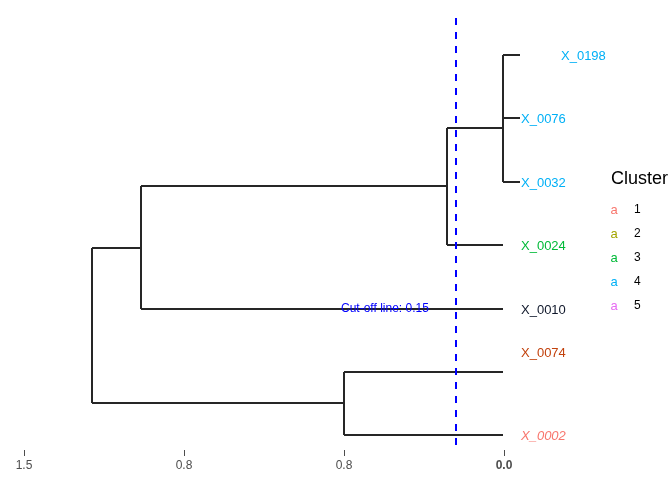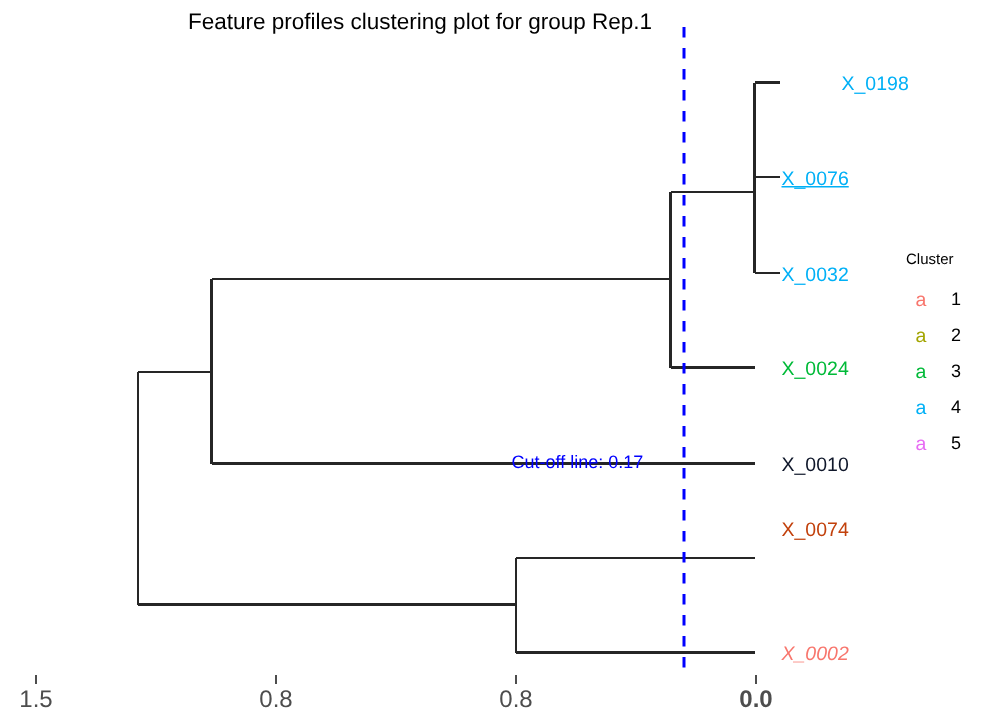--- a/index.html
+++ b/index.html
@@ -42,37 +42,38 @@
   }
   .cutoff-label {
     position: absolute;
     font-size: 12px;
     color: #0000FF;
     white-space: nowrap;
     line-height: 1;
   }
   .axis-tick-label {
     position: absolute;
-    font-size: 16px;
+    font-size: 12px;
     color: #4d4d4d;
     text-align: center;
     white-space: nowrap;
     transform: translateX(-50%);
   }
   .legend {
     position: absolute;
     left: 604px;
     top: 168px;
     width: 64px;
   }
   .legend-title {
-    font-size: 10px;
+    font-size: 18px;
     color: #000000;
     margin: 0 0 8px 0;
     white-space: nowrap;
+    text-align: right;
   }
   .legend-row {
     display: flex;
     align-items: center;
     height: 24px;
   }
   .legend-key {
     width: 20px;
     text-align: center;
     font-size: 13px;
@@ -82,21 +83,20 @@
     margin-left: 10px;
     font-size: 12px;
     color: #000000;
   }
 </style>
 </head>
 <body>
 
 <div id="plot-root">
 
-  <div class="plot-title">Feature profiles clustering plot for group Rep.1</div>
 
   <svg id="dendro-svg" width="672" height="480">
     <g id="branch-layer" stroke="#262626" stroke-width="1.4" fill="none" shape-rendering="crispEdges">
         <line x1="503" y1="55" x2="503" y2="182"></line>
         <line x1="503" y1="55" x2="520" y2="55"></line>
         <line x1="503" y1="182" x2="520" y2="182"></line>
         <line x1="447" y1="128" x2="503" y2="128"></line>
         <line x1="503" y1="118" x2="520" y2="118"></line>
         <line x1="447" y1="128" x2="447" y2="245"></line>
         <line x1="447" y1="245" x2="503" y2="245"></line>
@@ -114,29 +114,29 @@
     <g id="axis-layer" stroke="#4d4d4d" stroke-width="1" shape-rendering="crispEdges">
         <line x1="24" y1="450" x2="24" y2="456"></line>
         <line x1="184" y1="450" x2="184" y2="456"></line>
         <line x1="344" y1="450" x2="344" y2="456"></line>
         <line x1="504" y1="450" x2="504" y2="456"></line>
       </g>
   </svg>
 
   <div id="leaf-labels">
       <div class="leaf-label" style="left: 521px; top: 49px; color: rgb(0, 176, 246); margin-left: 40px;">X_0198</div>
-      <div class="leaf-label" style="left: 521px; top: 112px; color: rgb(0, 176, 246); text-decoration: underline;">X_0076</div>
+      <div class="leaf-label" style="left: 521px; top: 112px; color: rgb(0, 176, 246);">X_0076</div>
       <div class="leaf-label" style="left: 521px; top: 176px; color: rgb(0, 176, 246);">X_0032</div>
       <div class="leaf-label" style="left: 521px; top: 239px; color: rgb(0, 186, 56);">X_0024</div>
       <div class="leaf-label" style="left: 521px; top: 303px; color: #0f172a;">X_0010</div>
       <div class="leaf-label" style="left: 521px; top: 346px; color: #c2410c;">X_0074</div>
       <div class="leaf-label" style="left: 521px; top: 429px; color: rgb(248, 118, 109); font-style: italic;">X_0002</div>
     </div>
 
-  <div class="cutoff-label" style="left:341px; top:302px;">Cut-off line: 0.17</div>
+  <div class="cutoff-label" style="left:341px; top:302px;">Cut-off line: 0.15</div>
 
   <div id="axis-labels">
       <div class="axis-tick-label" style="left: 24px; top: 458px;">1.5</div>
       <div class="axis-tick-label" style="left: 184px; top: 458px;">0.8</div>
       <div class="axis-tick-label" style="left: 344px; top: 458px;">0.8</div>
       <div class="axis-tick-label" style="left: 504px; top: 458px; font-weight: bold;">0.0</div>
     </div>
 
   <div class="legend">
     <div class="legend-title">Cluster</div>

